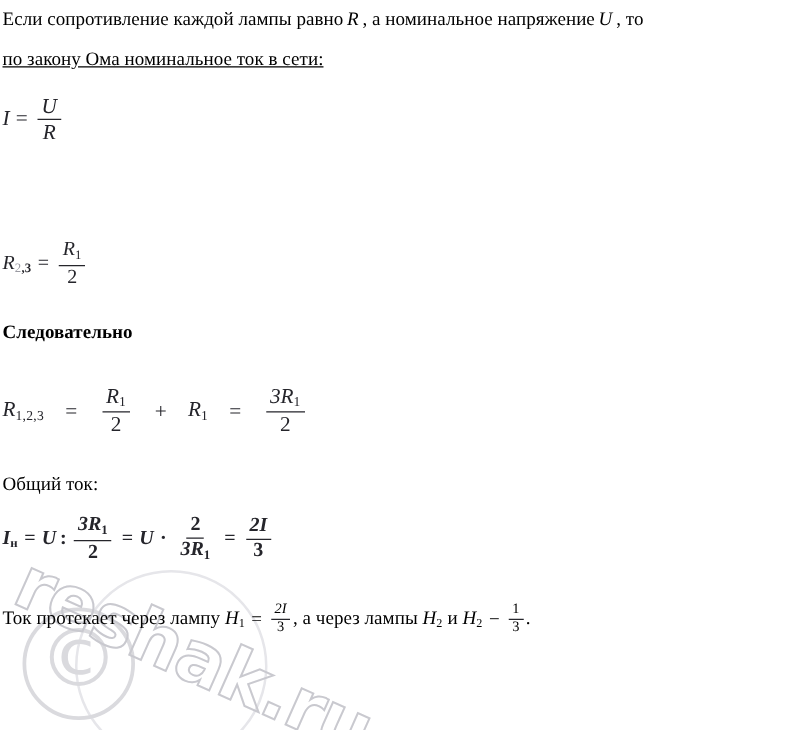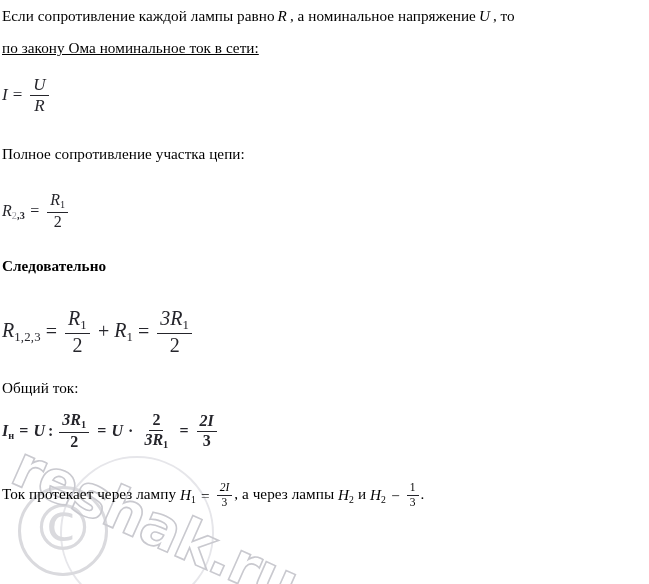--- a/index.html
+++ b/index.html
@@ -151,34 +151,33 @@
 
   <div class="math" style="top:76px; font-size:17px;">
     <span class="mi">I</span>
     <span class="op">=</span>
     <span class="frac">
       <span class="num mi">U</span>
       <span class="den mi">R</span>
     </span>
   </div>
 
-  <div class="txt" style="top:146px;">Полное сопротивление участка цепи:</div>
 
   <div class="math" style="top:192px; font-size:16px;justify-content:space-between;">
     <span class="mi"><span>R</span><sub class="sb"><span class="faint" style="color:#9a9aa2;">2</span><span style="font-weight:600;">,3</span></sub></span>
     <span class="op">=</span>
     <span class="frac">
       <span class="num"><span class="mi">R</span><sub class="sb">1</sub></span>
       <span class="den">2</span>
     </span>
   </div>
 
   <div class="txt" style="top:258px;font-weight:bold;">Следовательно</div>
 
-  <div class="math" style="top:308px; font-size:20px;">
+  <div class="math" style="top:308px; font-size:17px;gap:12px;">
     <span class="mi"><span>R</span><sub class="sb">1,2,3</sub></span>
     <span class="op">=</span>
     <span class="frac">
       <span class="num"><span class="mi">R</span><sub class="sb">1</sub></span>
       <span class="den">2</span>
     </span>
     <span class="op">+</span>
     <span class="mi"><span>R</span><sub class="sb">1</sub></span>
     <span class="op">=</span>
     <span class="frac">

